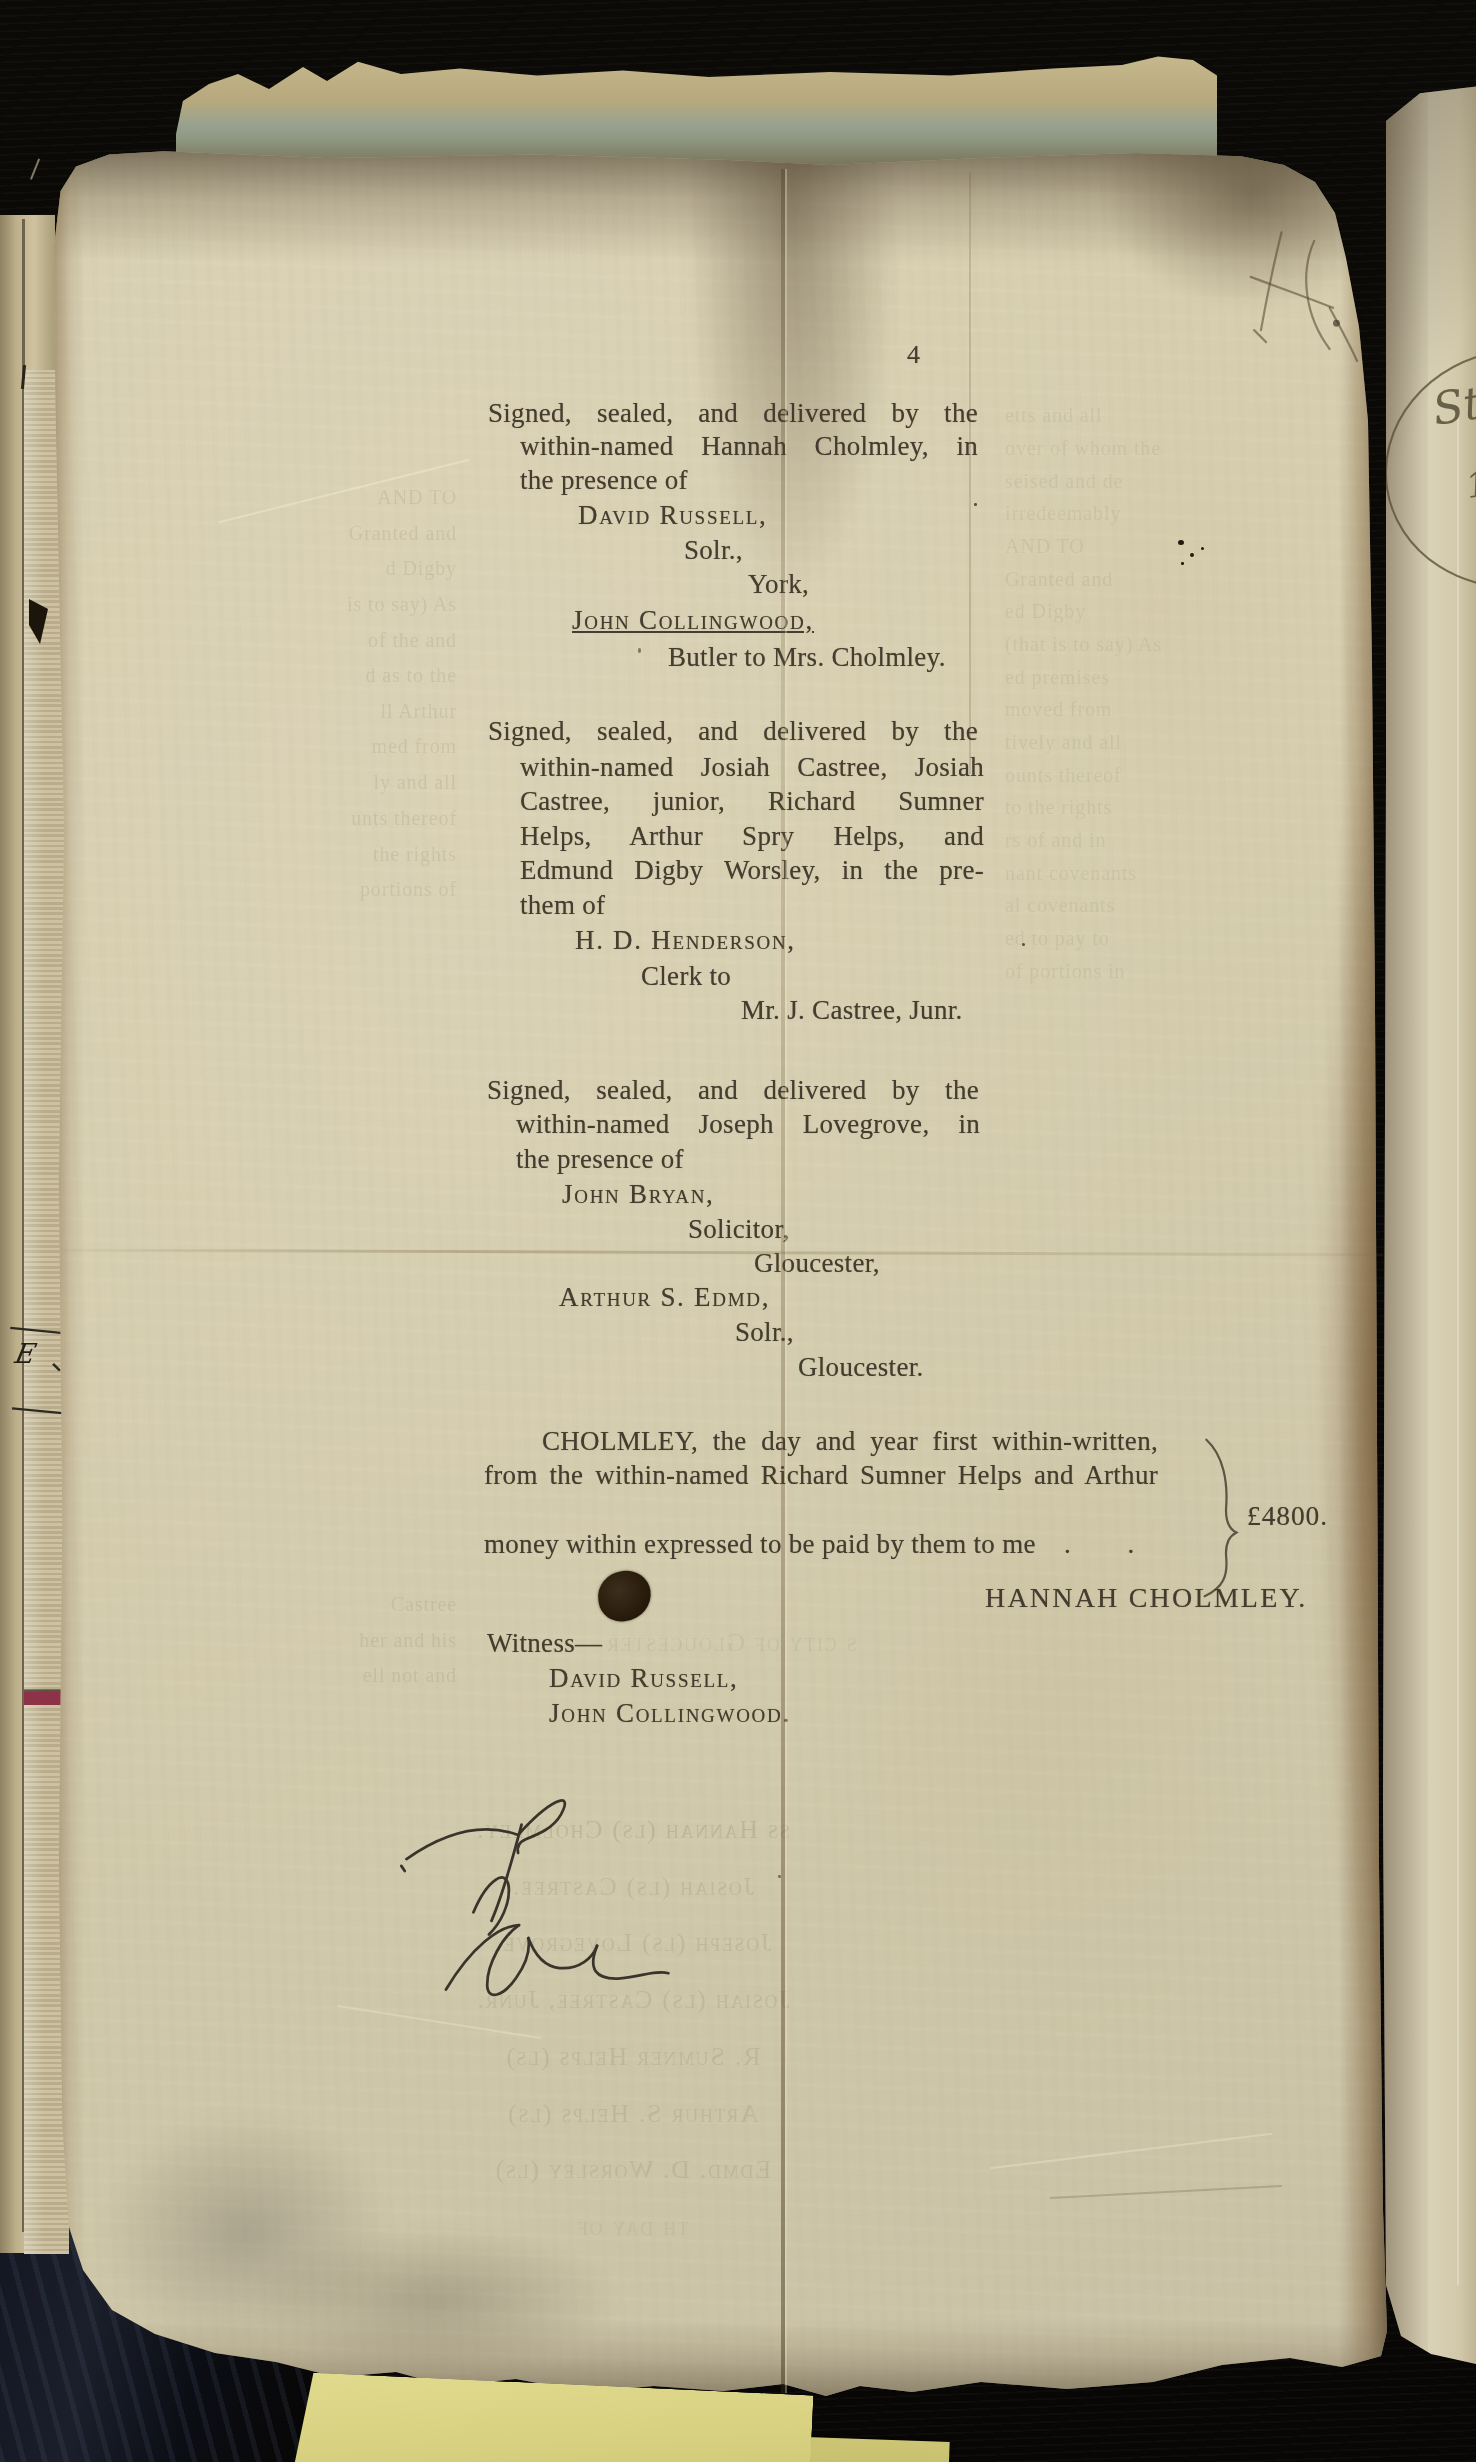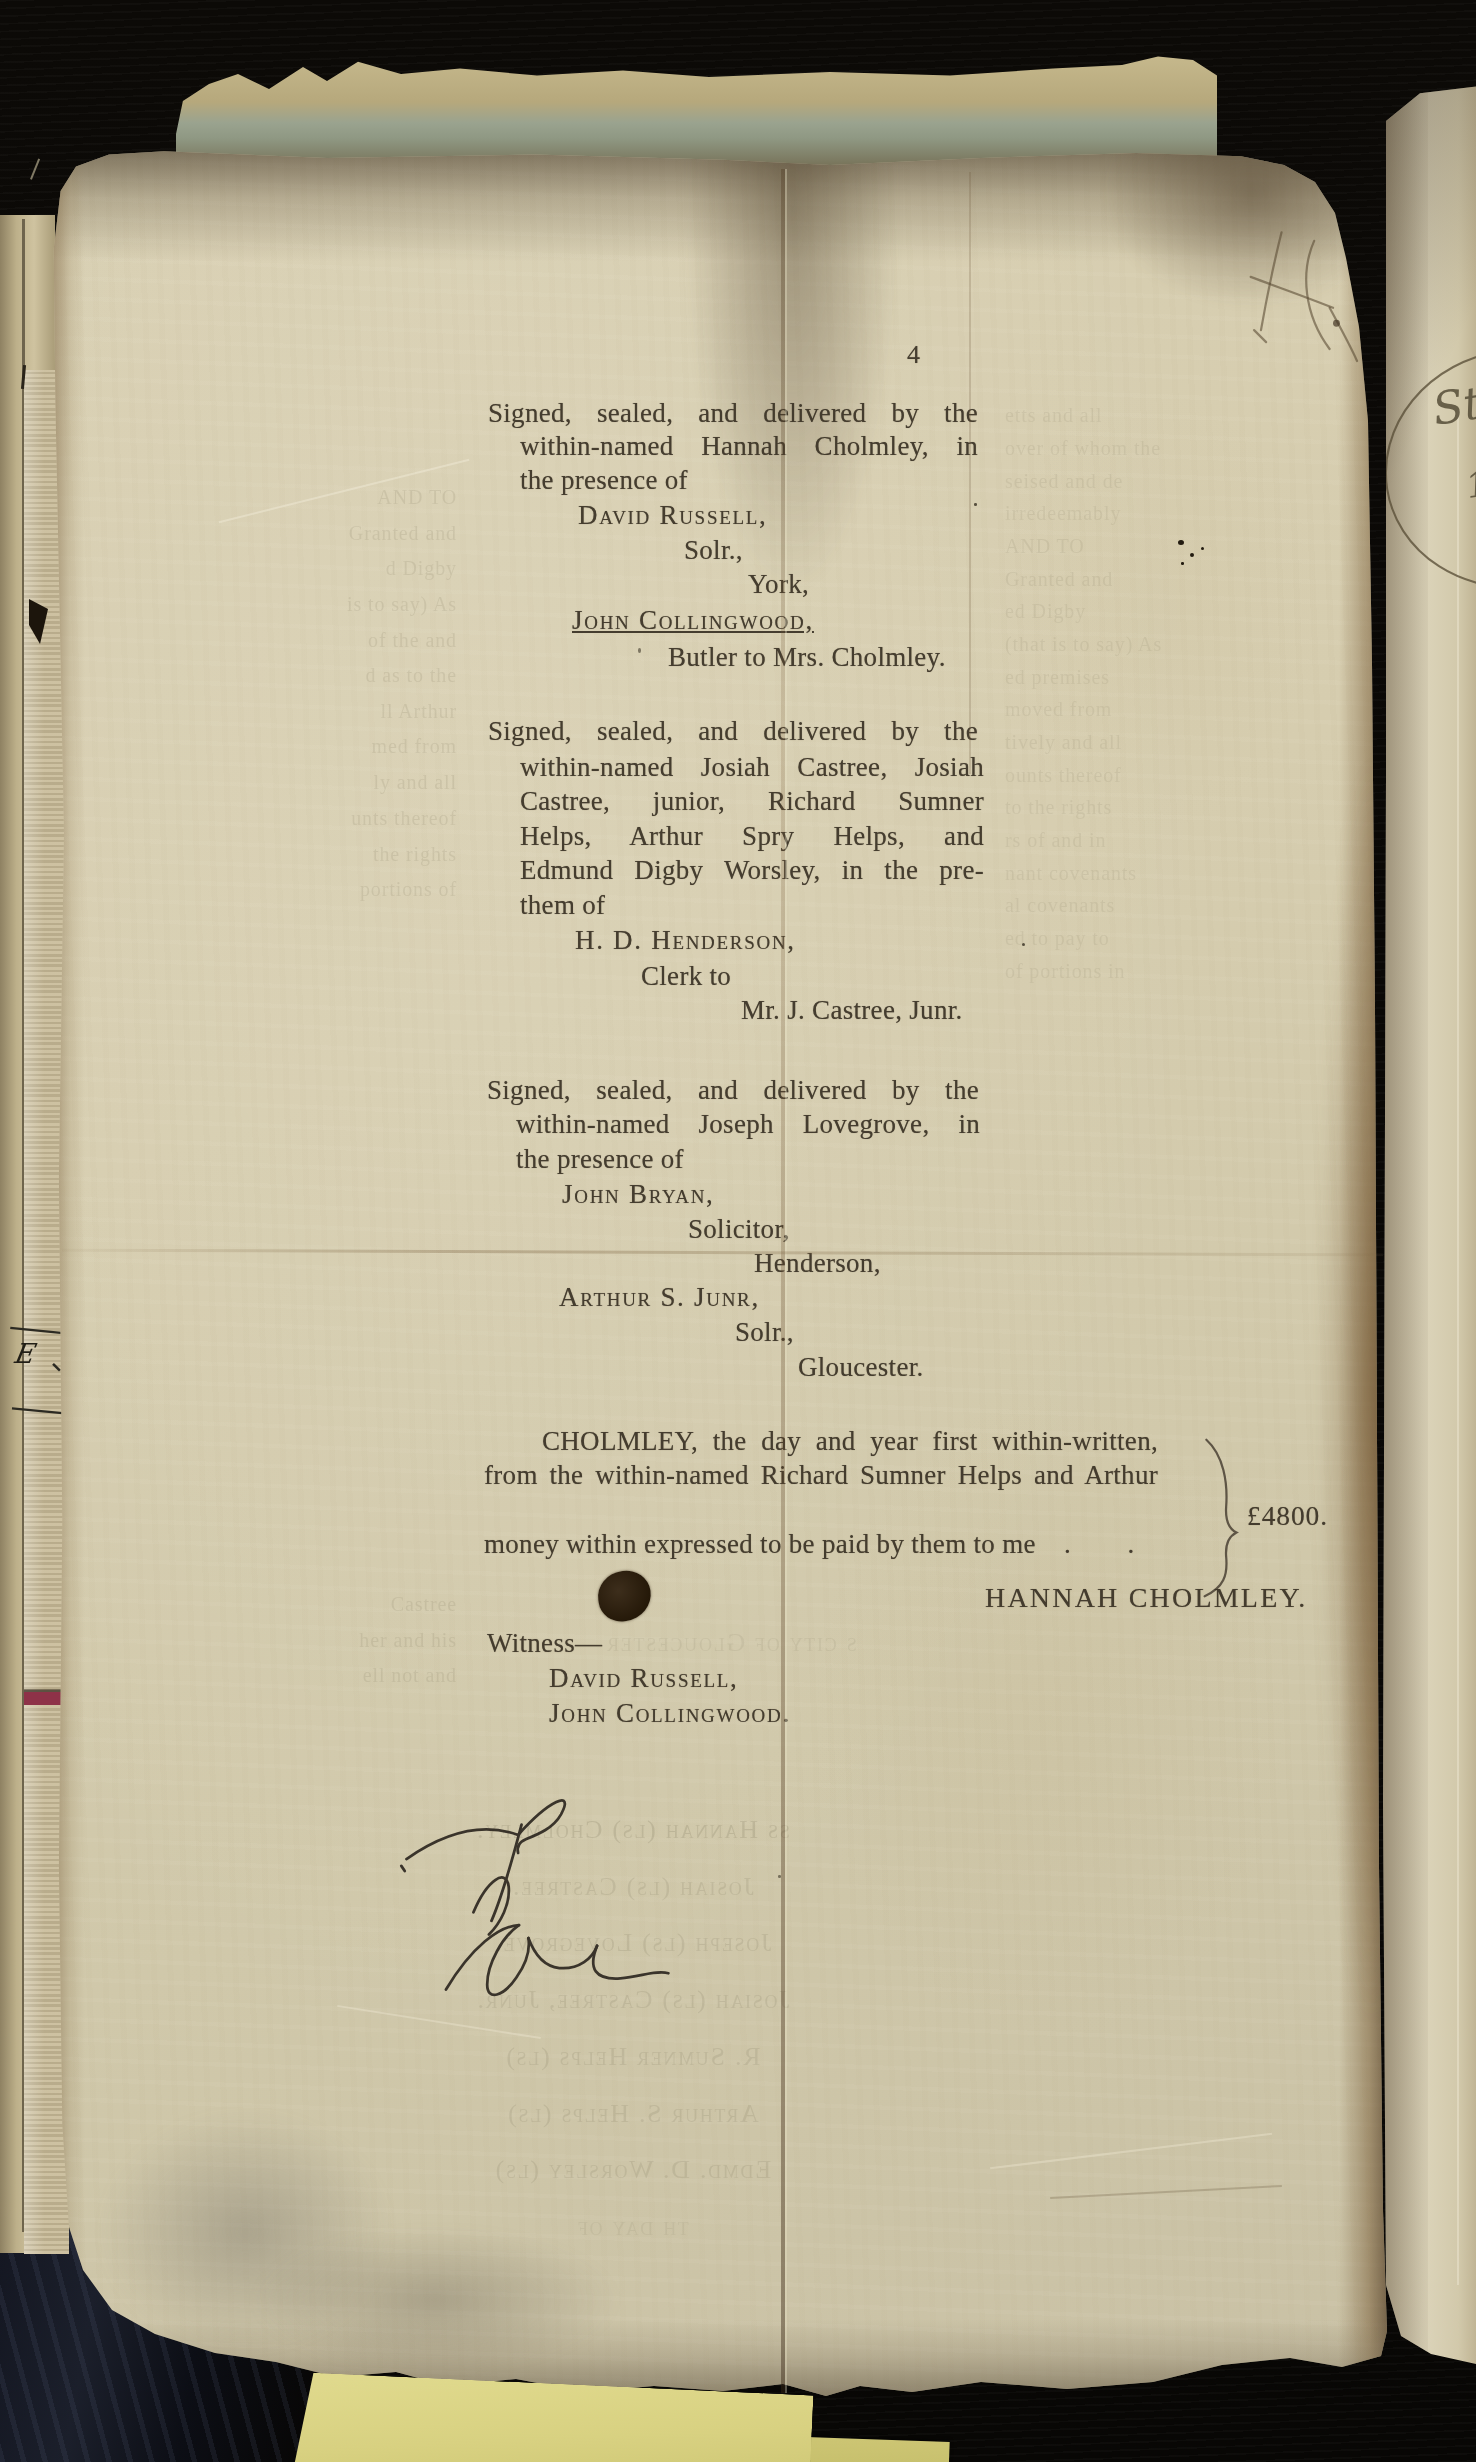--- a/index.html
+++ b/index.html
@@ -189,22 +189,22 @@
   <div class="pl" style="left:520px;top:890px;">them of</div>
   <div class="pl sc" style="left:575px;top:925px;">H. D. Henderson,</div>
   <div class="pl" style="left:641px;top:961px;">Clerk to</div>
   <div class="pl" style="left:741px;top:995px;">Mr. J. Castree, Junr.</div>
 
   <div class="pl j" style="left:487px;top:1075px;width:492px;">Signed, sealed, and delivered by the</div>
   <div class="pl j" style="left:516px;top:1109px;width:464px;">within-named Joseph Lovegrove, in</div>
   <div class="pl" style="left:516px;top:1144px;">the presence of</div>
   <div class="pl sc" style="left:562px;top:1179px;">John Bryan,</div>
   <div class="pl" style="left:688px;top:1214px;">Solicitor,</div>
-  <div class="pl" style="left:754px;top:1248px;">Henderson,</div>
-  <div class="pl sc" style="left:559px;top:1282px;">Arthur S. Junr,</div>
+  <div class="pl" style="left:754px;top:1248px;">Gloucester,</div>
+  <div class="pl sc" style="left:559px;top:1282px;">Arthur S. Edmd,</div>
   <div class="pl" style="left:735px;top:1317px;">Solr.,</div>
   <div class="pl" style="left:798px;top:1352px;">Gloucester.</div>
 
   <div class="pl j" style="left:542px;top:1426px;width:616px;">CHOLMLEY, the day and year first within-written,</div>
   <div class="pl j" style="left:484px;top:1460px;width:674px;">from the within-named Richard Sumner Helps and Arthur</div>
   <div class="pl" style="left:484px;top:1529px;">money within expressed to be paid by them to me&nbsp;&nbsp;&nbsp;&nbsp;.&nbsp;&nbsp;&nbsp;&nbsp;&nbsp;&nbsp;&nbsp;&nbsp;.</div>
 
   <svg class="abs" style="left:1201px;top:1438px;" width="40" height="160" viewBox="0 0 46 186">
     <path d="M6,2 C26,20 31,52 29,80 C28,95 31,105 41,110 C31,115 28,125 29,138 C31,160 26,174 4,184" fill="none" stroke="#4a4134" stroke-width="2.6" stroke-linecap="round" opacity="0.85"></path>
   </svg>

